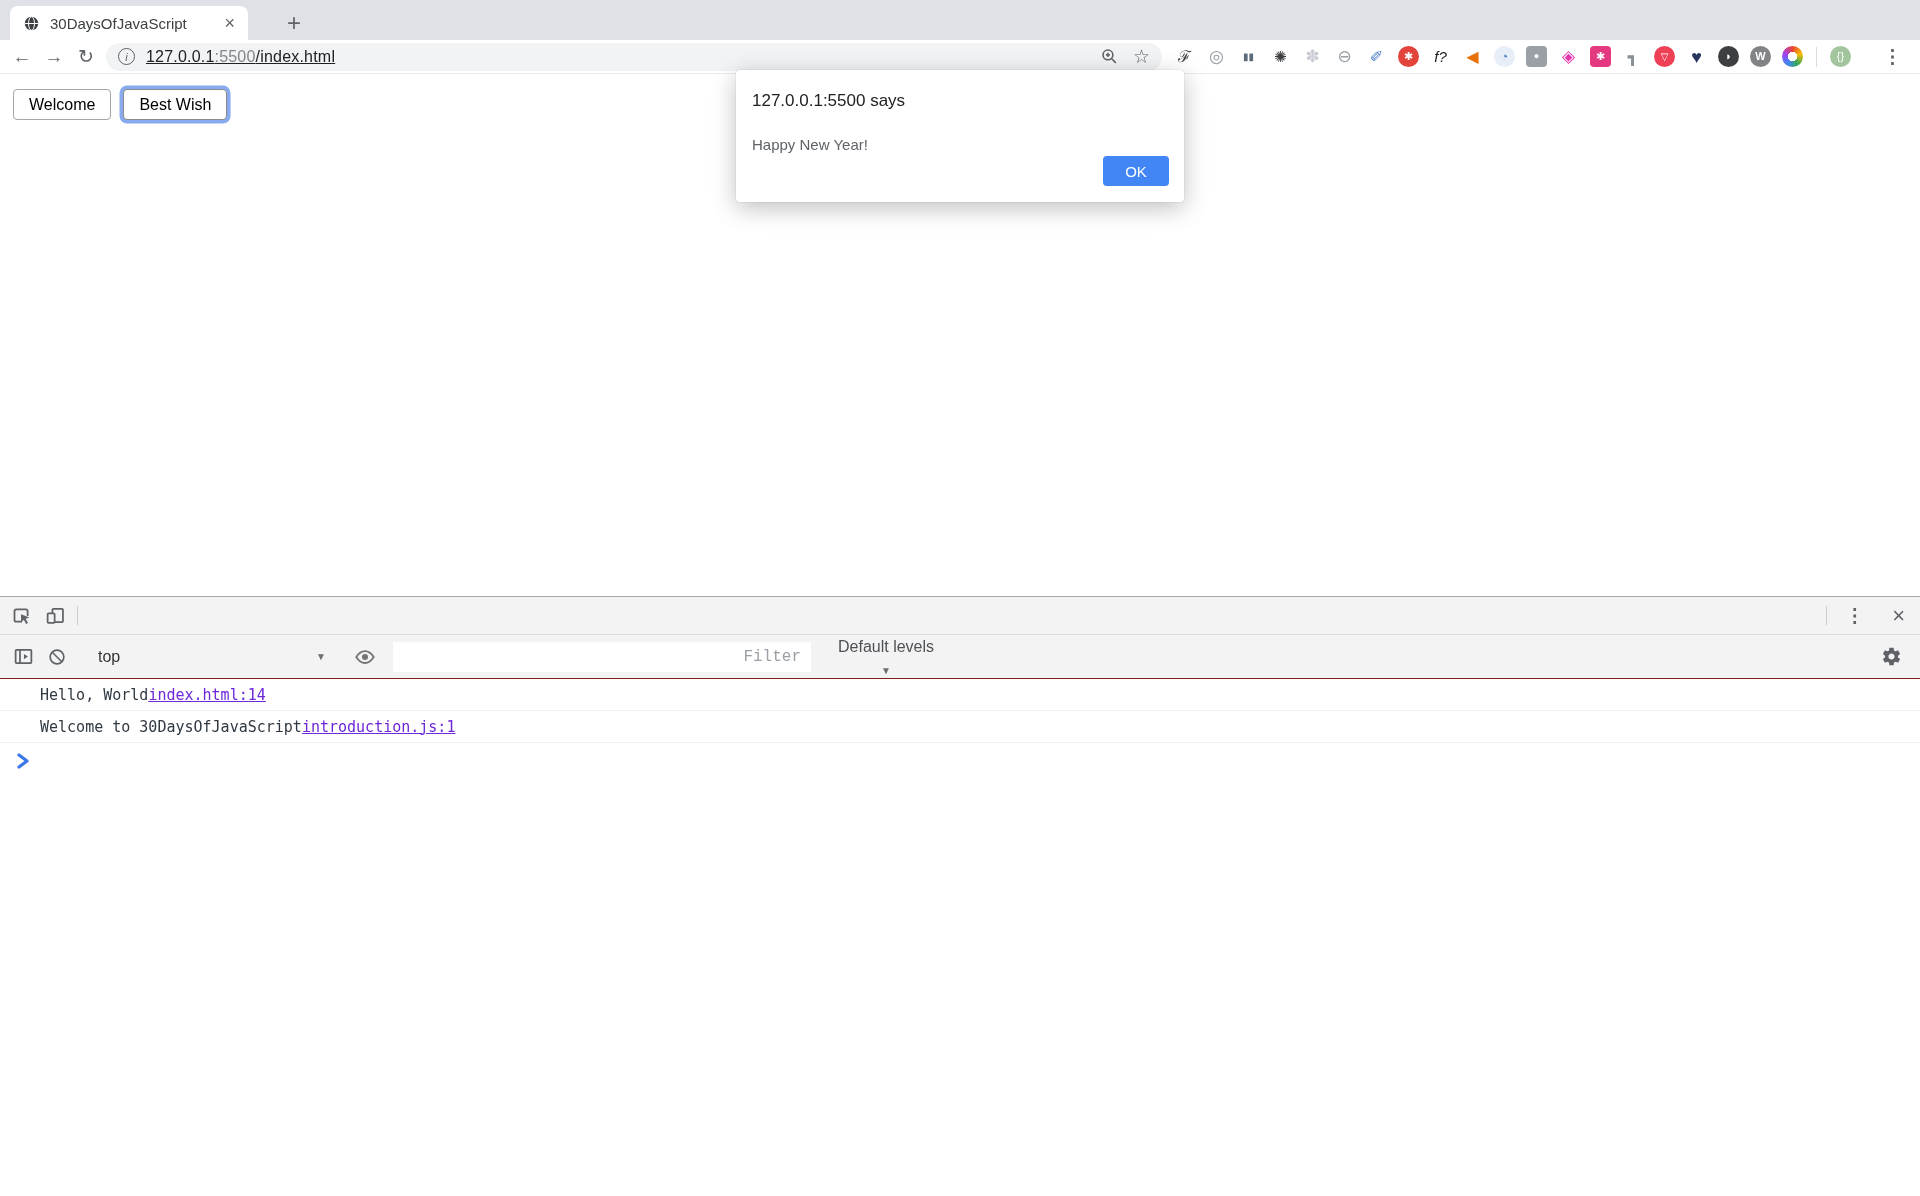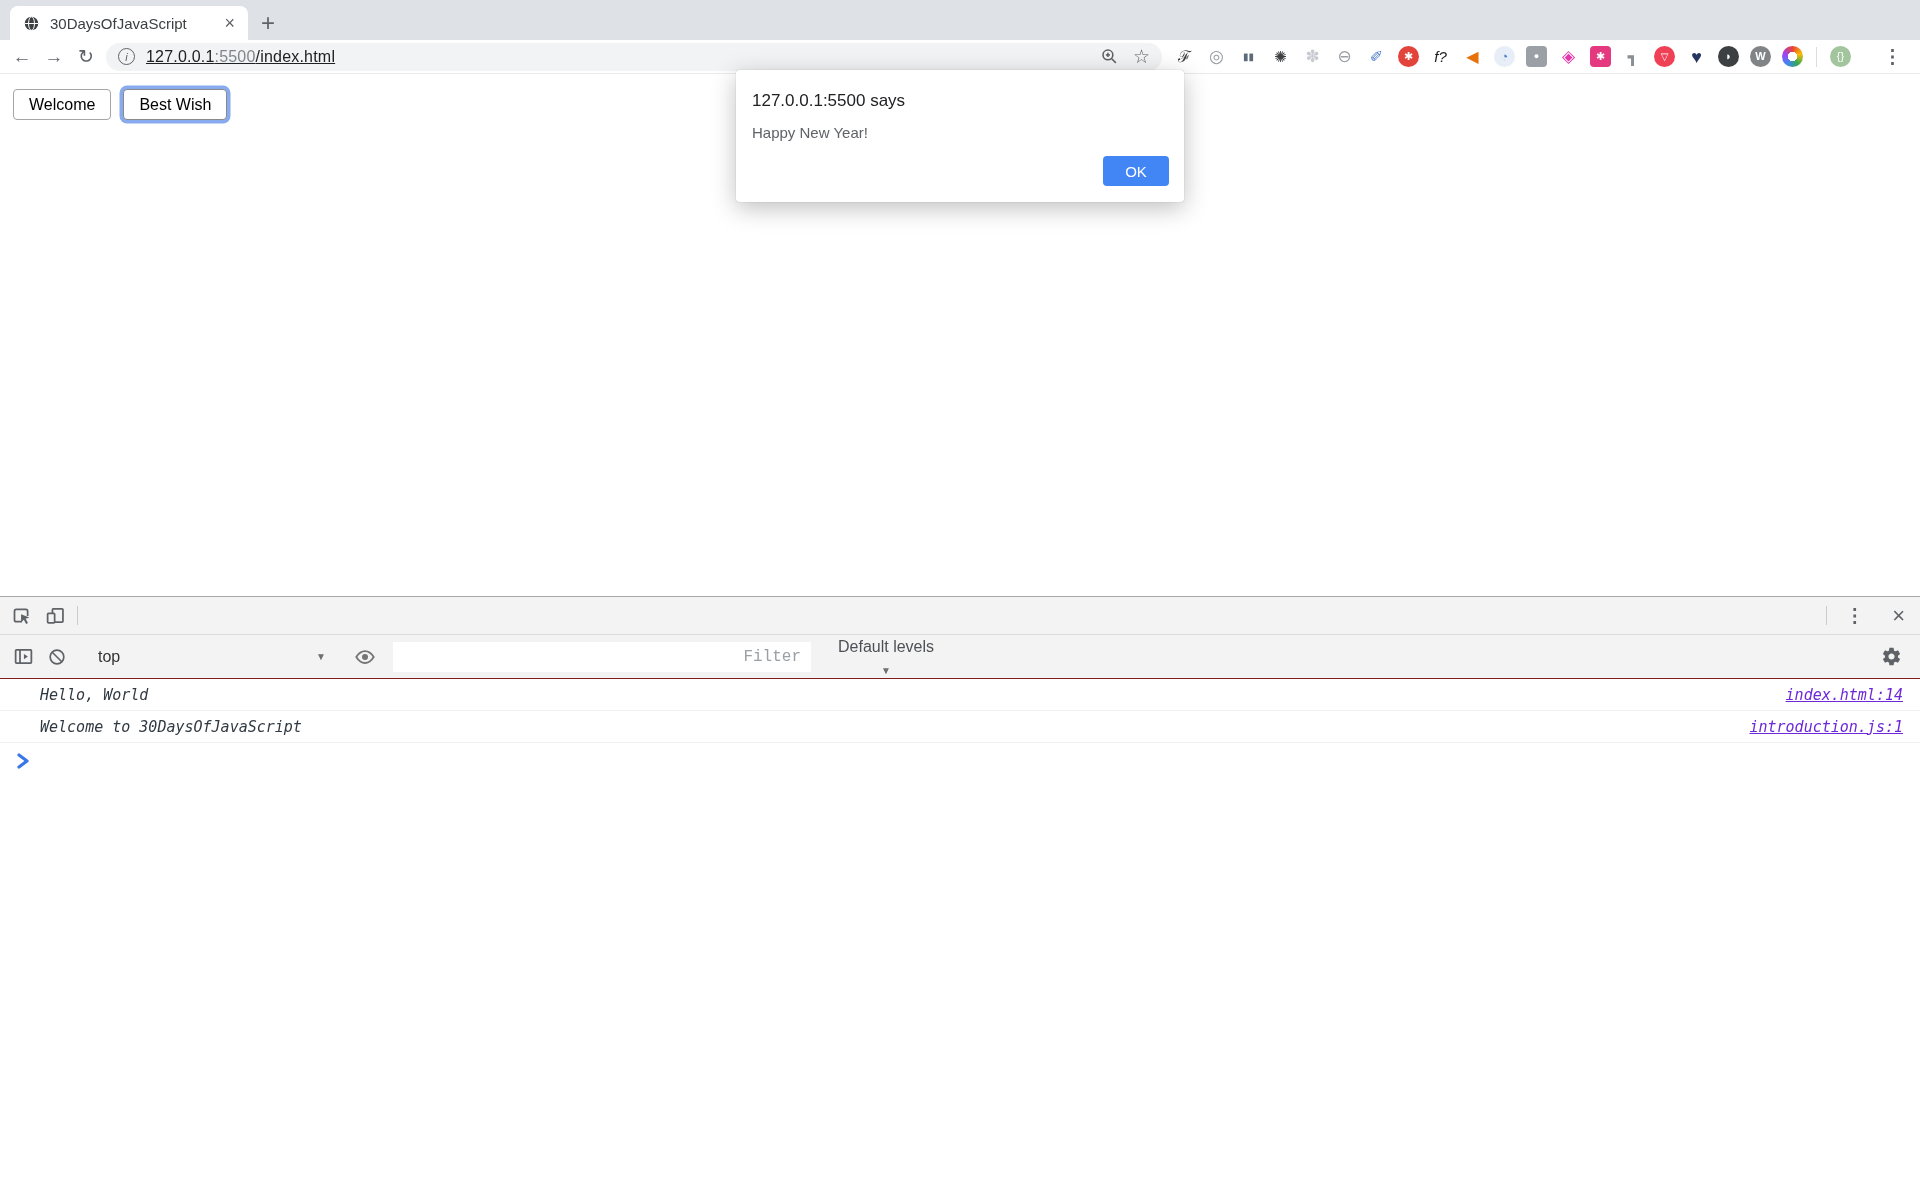--- a/index.html
+++ b/index.html
@@ -1,20 +1,20 @@
 <!DOCTYPE html>
 <html><head>
 <meta charset="utf-8">
 <style>
   * { margin:0; padding:0; box-sizing:border-box; }
   html,body { width:1920px; height:1196px; }
   body { font-family:"Liberation Sans",sans-serif; background:#fff; position:relative; overflow:hidden; }
 
   
-  .tabstrip { height:40px; background:#dee1e6; display:flex; align-items:flex-end; padding-left:10px; }
+  .tabstrip { height:40px; background:#dee1e6; display:flex; align-items:flex-end; padding-left:10px;gap:26px; }
   .tab { width:238px; height:34px; background:#fff; border-radius:8px 8px 0 0; display:flex; align-items:center; padding:0 10px 0 13px; gap:10px; }
   .favicon { width:17px; height:17px; flex:0 0 auto; }
   .tab-title { font-size:15px; color:#3c4043; flex:1; white-space:nowrap; overflow:hidden; }
   .tab-close { color:#5f6368; font-size:18px; line-height:1; padding:0 3px; cursor:default; }
   .newtab { width:40px; height:34px; display:flex; align-items:center; justify-content:center; color:#5f6368; font-size:24px; font-weight:300; }
 
   
   .toolbar { height:34px; background:#fff; display:flex; align-items:center; padding:0 10px 0 6px; border-bottom:1px solid #e8eaed; }
   .nav-btn { width:32px; text-align:center; color:#5f6368; font-size:19px; line-height:1; }
   .omnibox { width:1056px; height:28px; margin-left:4px; background:#f1f3f4; border-radius:14px; display:flex; align-items:center; padding:0 12px; flex:0 0 auto; }
@@ -38,21 +38,21 @@
 
   
   .page { position:absolute; top:75px; left:0; width:1920px; height:521px; background:#fff; }
   .page-buttons { padding:14px 0 0 13px; display:flex; align-items:center; }
   .chrome-btn { font-family:"Liberation Sans",sans-serif; font-size:16px; color:#000; background:#fff; border:1px solid #a6a6a6; border-radius:4px; height:31px; padding:0 15px; }
   .chrome-btn.focused { margin-left:12px; border-color:#8a8a8a; box-shadow:0 0 0 3.5px #87abee; }
 
   
   .dialog { position:absolute; left:736px; top:70px; width:448px; height:132px; background:#fff; border-radius:3px; box-shadow:0 0 1px rgba(0,0,0,.35), 0 6px 24px rgba(0,0,0,.25); padding:21px 16px; z-index:50; }
   .dialog-title { font-size:17px; color:#202124; }
-  .dialog-msg { font-size:15px; color:#5f6368; margin-top:13px; }
+  .dialog-msg { font-size:15px; color:#5f6368; margin-top:25px; }
   .dialog-ok { position:absolute; right:15px; bottom:16px; width:66px; height:30px; background:#4285f4; color:#fff; border:none; border-radius:4px; font-size:15px; font-weight:500; font-family:"Liberation Sans",sans-serif; }
 
   
   .devtools { position:absolute; top:596px; left:0; right:0; bottom:0; border-top:1px solid #a8a8a8; background:#fff; display:flex; flex-direction:column; }
   .dt-tabbar { height:38px; background:#f3f3f3; display:flex; align-items:stretch; padding-left:4px; border-bottom:1px solid #dcdcdc; }
   .dt-iconbtn { width:34px; display:flex; align-items:center; justify-content:center; color:#5f6368; flex:0 0 auto; }
   .dt-divider { width:1px; background:#ccc; margin:9px 5px; }
   .dt-tabs { display:flex; margin-left:12px; }
   .dt-tab { padding:0 21px; display:flex; align-items:center; font-size:16px; color:#4a4a4a; position:relative; white-space:nowrap; }
   .dt-tab.active { color:#333; }
@@ -63,21 +63,21 @@
 
   .dt-toolbar { height:44px; background:#f3f3f3; display:flex; align-items:center; padding:0 12px 0 6px; border-bottom:1px solid #7f1d1d; }
   .ctx-select { width:252px; height:30px; display:flex; align-items:center; justify-content:space-between; padding:0 11px 0 13px; font-size:16px; color:#333; }
   .sel-arrow { font-size:10px; color:#6e6e6e; }
   .filter-input { width:418px; height:30px; border:none; background:#fff; font-size:16px; padding:0 10px; font-family:Liberation Mono, monospace; color:#333; outline:none;text-align:right; }
   .filter-input::placeholder { color:#9aa0a6; }
   .levels { margin-left:27px; font-size:16px; color:#4d5156; display:flex; align-items:center; gap:9px;flex-direction:column; }
   .flex-spacer { flex:1; }
 
   .console-out { flex:1; background:#fff; overflow:hidden; }
-  .console-row { display:flex; justify-content:space-between; align-items:center; min-height:32px; padding:2px 17px 2px 40px; border-bottom:1px solid #f0f0f0; font-family:"DejaVu Sans Mono",monospace; font-size:15px; color:#303942;font-style:italic; }
+  .console-row { display:flex; align-items:center; min-height:32px; padding:2px 17px 2px 40px; border-bottom:1px solid #f0f0f0; font-family:"DejaVu Sans Mono",monospace; font-size:15px; color:#303942; }
   .console-src { color:#6d28d9; text-decoration:underline; white-space:nowrap; font-family:"DejaVu Sans Mono",monospace; font-size:15px; }
   .prompt-row { padding:10px 0 0 16px; display:flex; }
 </style>
 </head>
 <body>
 
 <div class="tabstrip">
   <div class="tab">
     <svg class="favicon" viewBox="0 0 24 24">
       <circle cx="12" cy="12" r="9.5" fill="#3c4043"></circle>

